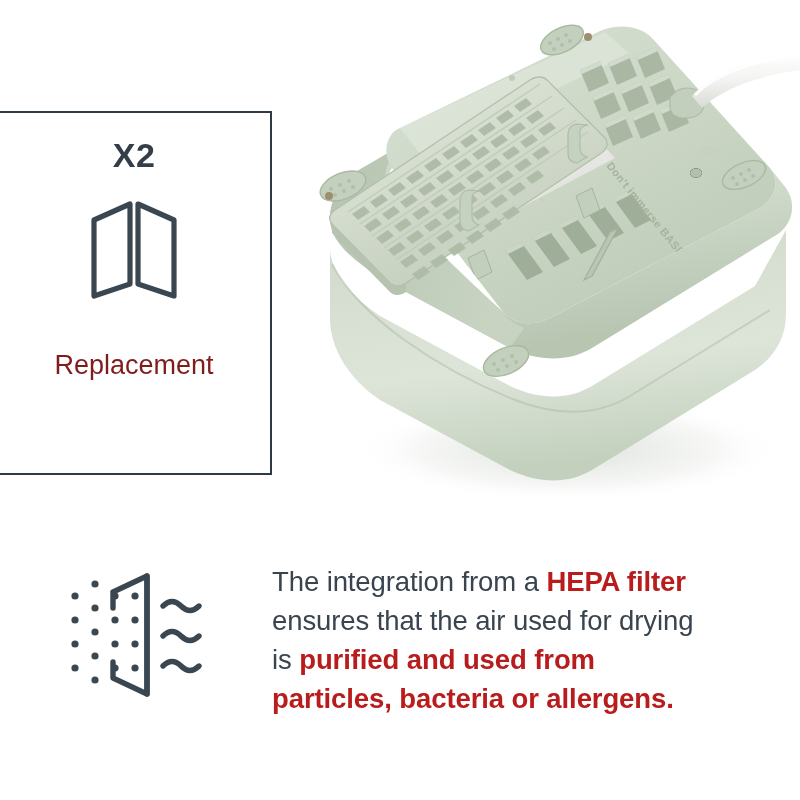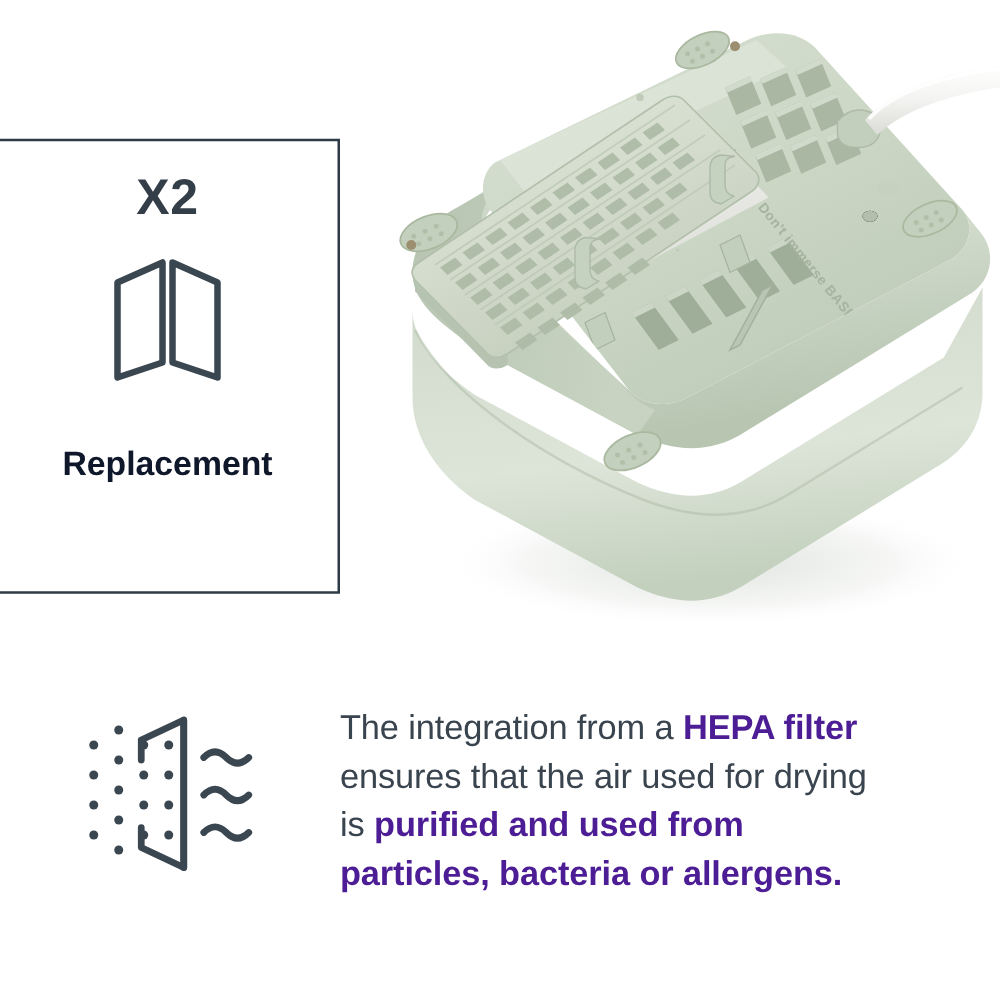--- a/index.html
+++ b/index.html
@@ -18,34 +18,34 @@
     position:absolute;
     left:-4px; top:111px;
     width:276px; height:364px;
     border:2px solid #2e3b47;
     box-sizing:border-box;
     background:#ffffff;
     display:flex;flex-direction:column;align-items:center;
   }
   .x2-label{
     margin-top:25px;
-    font-size:40px;
+    font-size:34px;
     font-weight:bold;
     letter-spacing:0.5px;
     color:#333e48;
     line-height:1;
   }
   .filter-sheets-icon{margin-top:18px;}
   .card-caption{
     margin-top:38px;
     font-size:27px;
     line-height:1.32;
     text-align:left;
-    color:#0f172a;
-    font-weight:700;
+    color:#7f1d1d;
+    font-weight:400;
     padding:0 12px;
   }
 
   
   .bottom-feature{
     position:absolute;
     left:0; top:520px;
     width:800px; height:240px;
     display:flex;
     align-items:flex-start;
@@ -58,21 +58,21 @@
     box-sizing:border-box;
   }
   .hepa-paragraph{
     width:440px;
     font-size:27.5px;
     line-height:1.42;
     color:#39444e;
     padding-top:14px;
     letter-spacing:-0.1px;
   }
-  .hepa-paragraph b{font-weight:bold;color:#4c1d95;}
+  .hepa-paragraph b{font-weight:bold;color:#b91c1c;}
 
   
   .product-photo{
     position:absolute;
     left:300px; top:18px;
     width:500px; height:500px;
   }
 </style>
 </head>
 <body>

